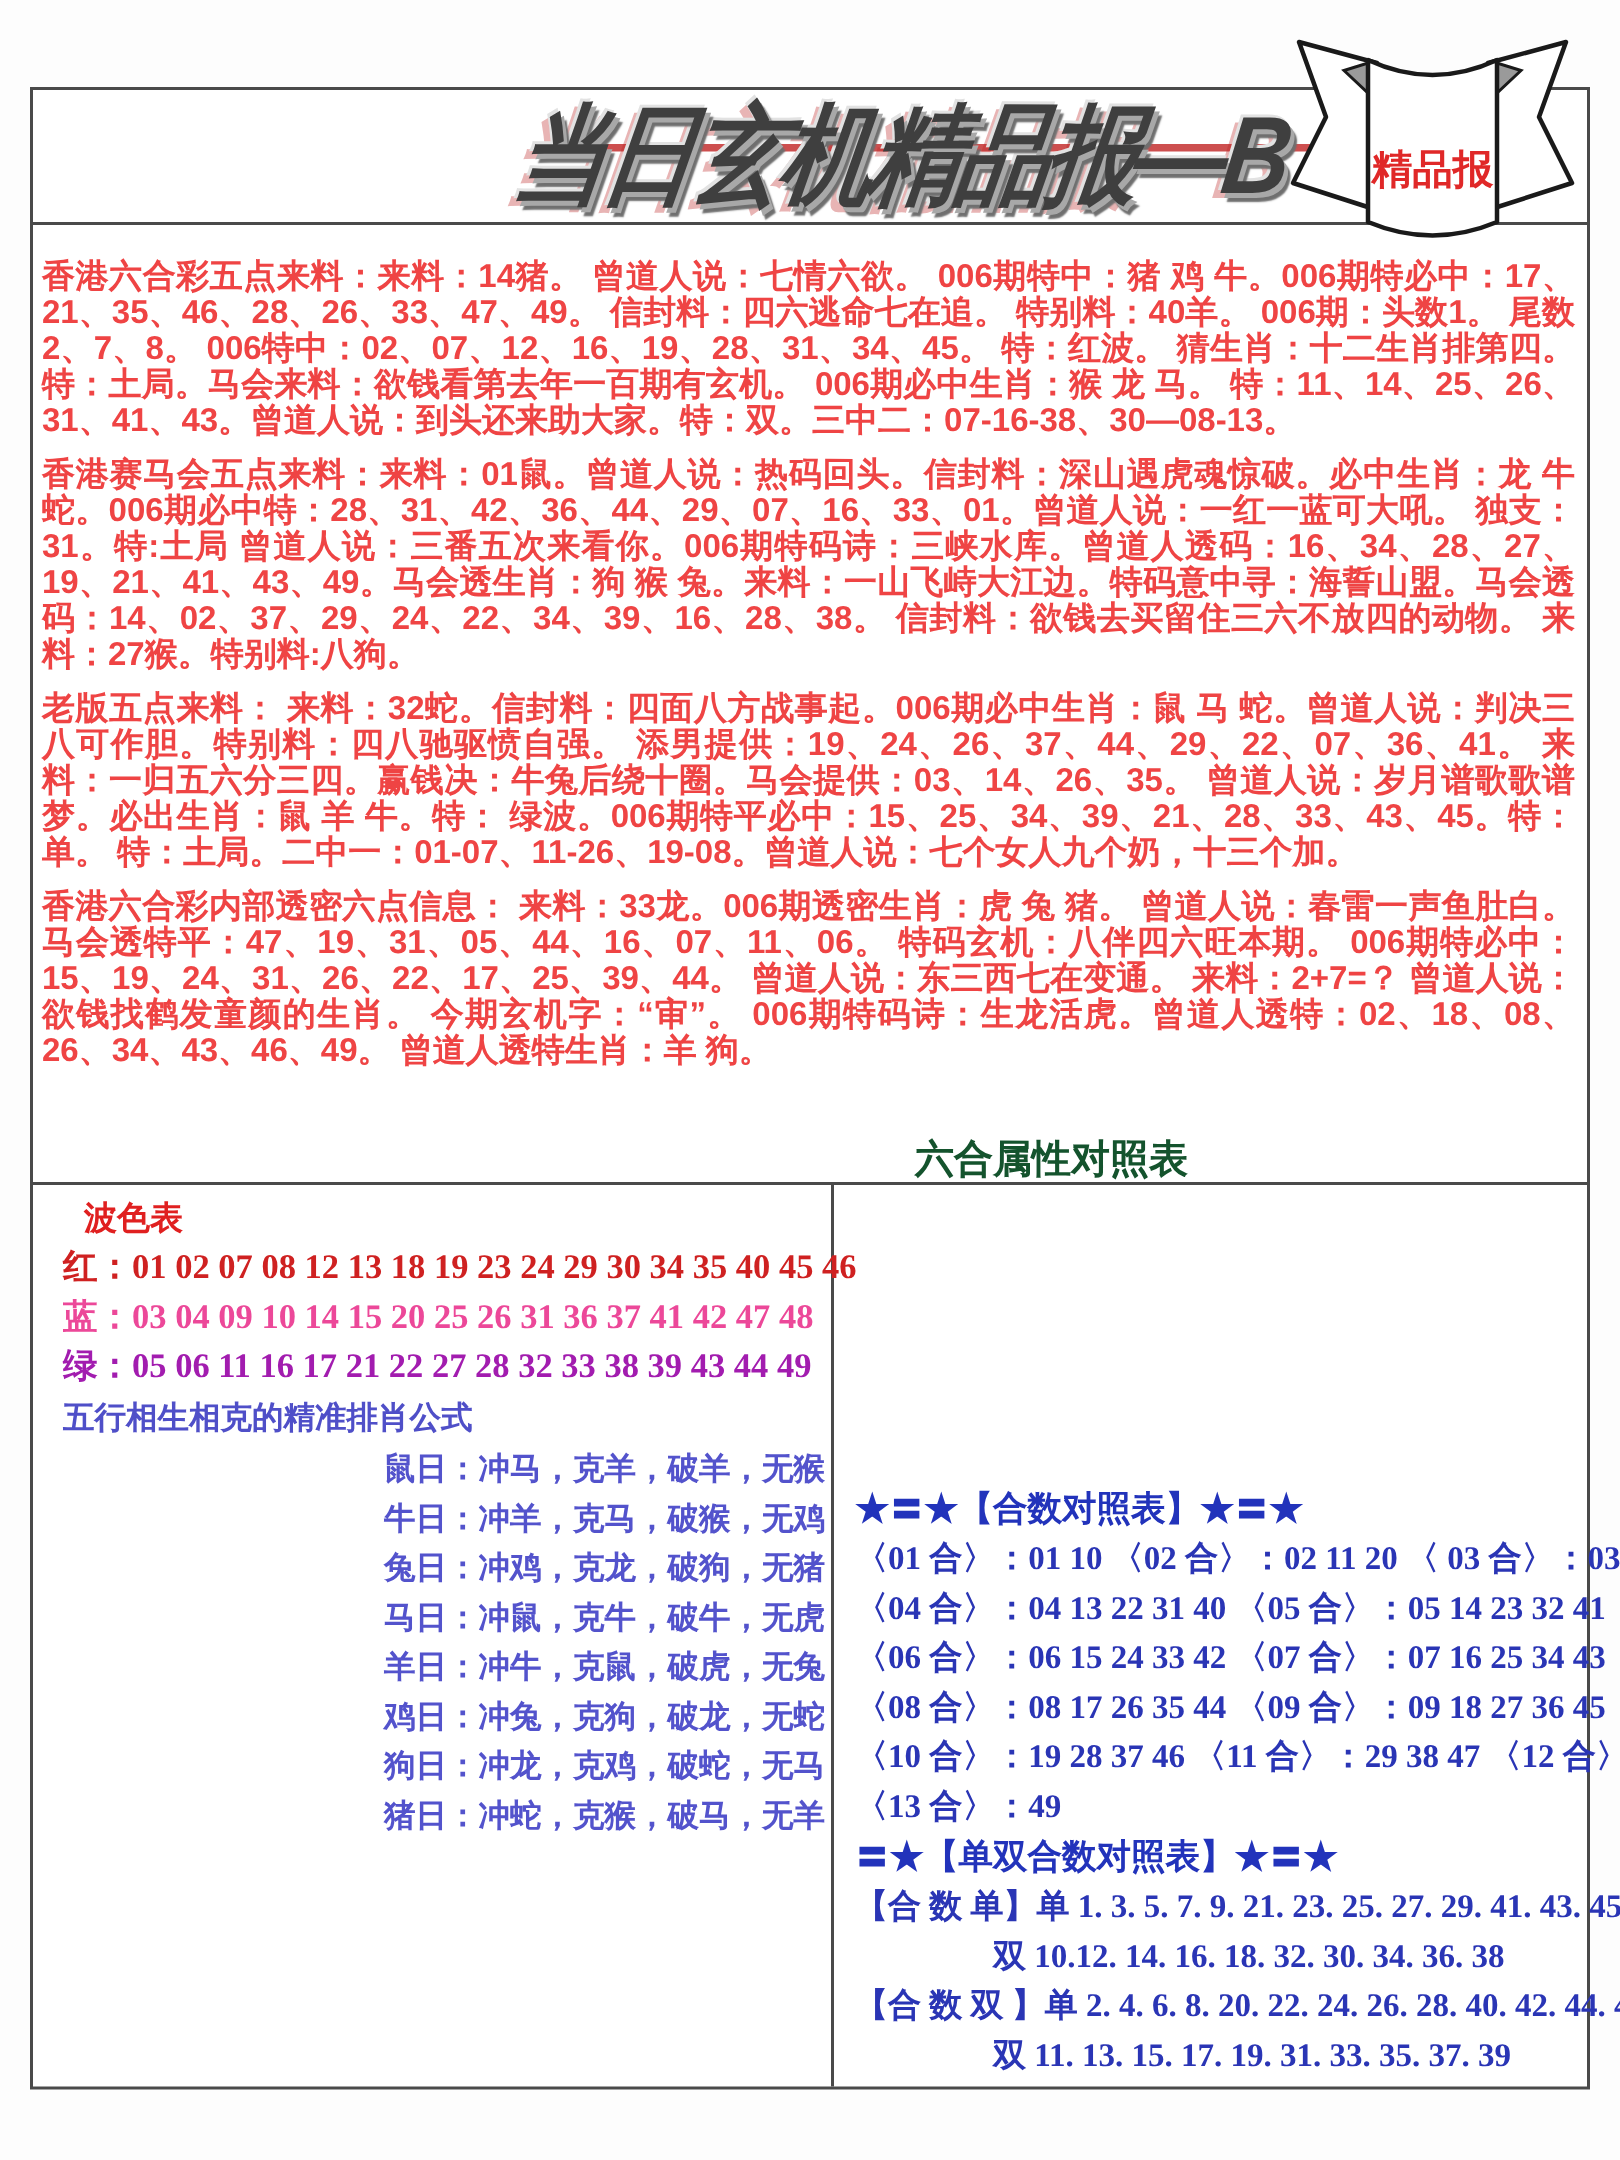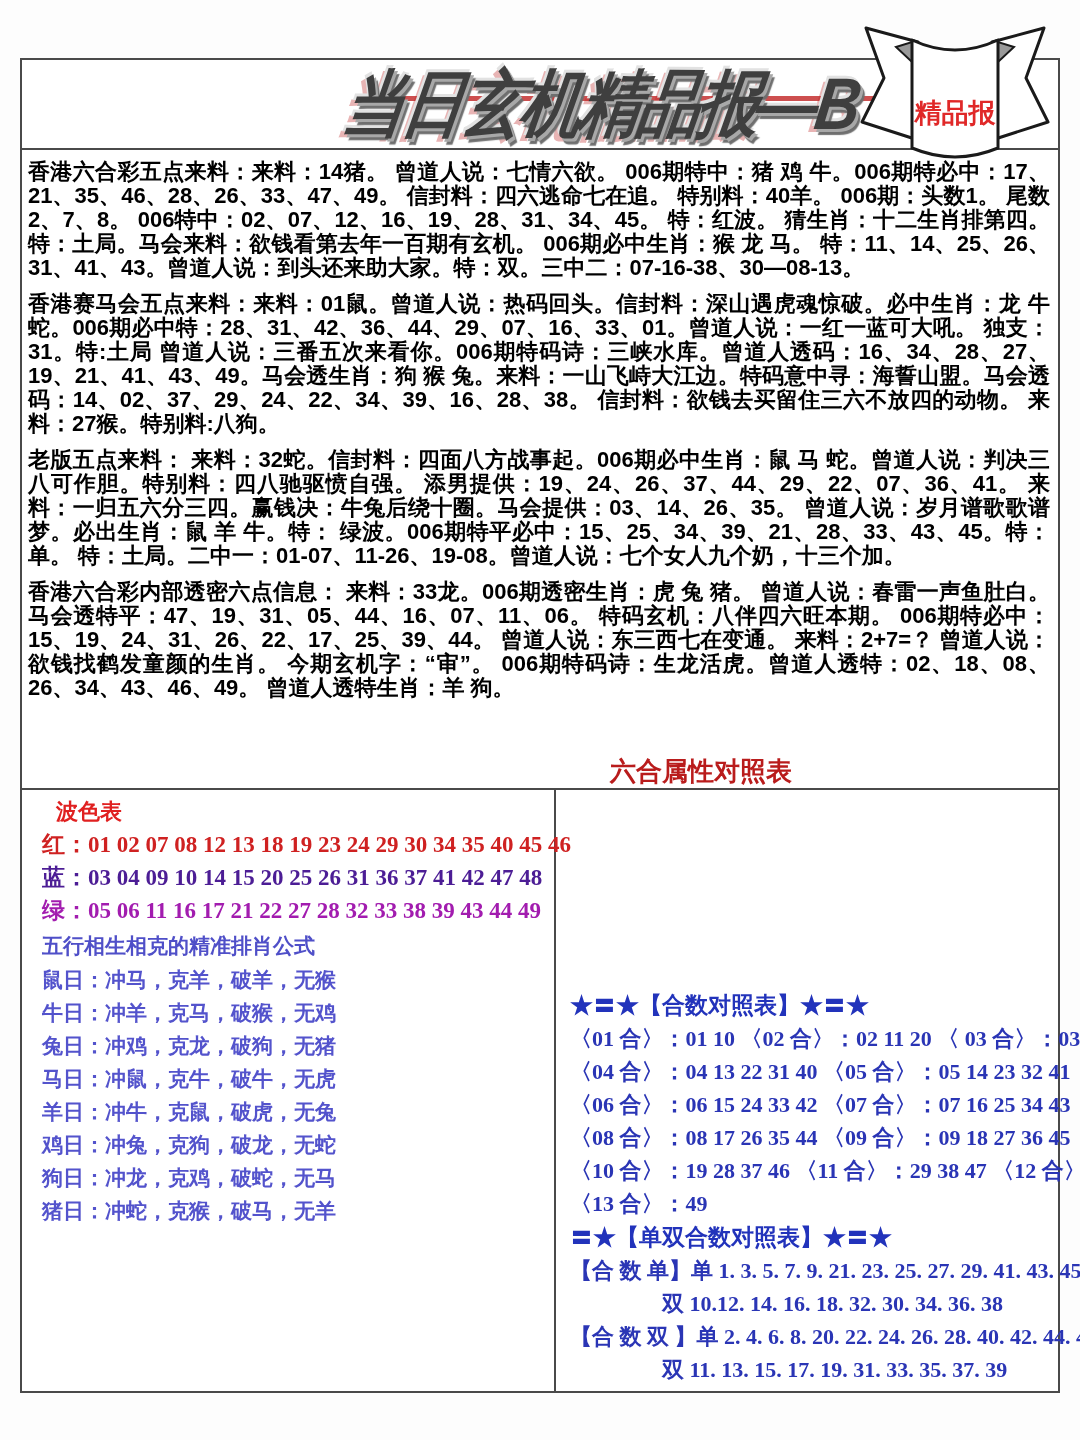--- a/index.html
+++ b/index.html
@@ -17,43 +17,43 @@
               font-size:62px; font-weight:bold; font-style:italic;
               letter-spacing:-3px; white-space:nowrap;
               transform:skewX(-8deg) scaleY(1.18); transform-origin:left center;
               color:#3f3f3f;
               text-shadow: 3px 3px 0 #a8a8a8, 5px 5px 1px #6f6f6f,
                           -2px -2px 0 #e2e2e2, -5px 3px 0 rgba(190,40,40,.35); }
   .ribbon { position:absolute; left:832px; top:-40px; width:202px; height:148px; z-index:3; }
 
   
   .content { height:604px; padding:10px 8px 0 6px; overflow:hidden; }
-  .para { margin:0 0 12px 0; font-size:22px; font-weight:bold; line-height:24px;
-          color:#000000; text-align:justify; }
+  .para { margin:12px 0 12px 0; font-size:22px; font-weight:bold; line-height:24px;
+          color:#ef4444; text-align:justify; }
 
   
   .section-header { height:36px; line-height:36px; border-bottom:2px solid #4a4a4a; }
-  .section-header span { margin-left:588px; font-size:26px; font-weight:bold; color:#b91c1c;font-family:Liberation Serif, serif; }
+  .section-header span { margin-left:588px; font-size:26px; font-weight:bold; color:#14532d; }
 
   
   .columns { display:flex; min-height:601px; }
   .col-left  { width:534px; border-right:2px solid #4a4a4a; padding:6px 4px 0 20px; }
   .col-right { flex:1; padding:198px 4px 0 14px; }
 
   .wave-title { padding-left:14px; font-size:22px; font-weight:bold;
                 color:#e02020; line-height:32px; }
   .wave-row { font-family:"Liberation Serif", serif; font-size:23px;
               font-weight:bold; line-height:33px; white-space:nowrap; }
   .row-red   { color:#cf2121; }
-  .row-blue  { color:#4c1d95; }
+  .row-blue  { color:#ec4899; }
   .row-green { color:#a21caf; }
 
   .formula-title { font-size:21px; font-weight:bold; color:#4f4fc8;
                    line-height:34px; margin-top:2px; }
-  .zodiac-line { font-size:21px; font-weight:bold; color:#5353cc; line-height:33px; }
+  .zodiac-line { font-size:21px; font-weight:bold; color:#5353cc; line-height:33px;text-align:right; }
 
   .hesu-header { font-size:23px; font-weight:bold; color:#2233bb; line-height:34px;
                  white-space:nowrap; }
   .hesu-row, .hesu-line { font-family:"Liberation Serif", serif; font-size:22px;
                  font-weight:bold; color:#2a35b5; line-height:33px; white-space:nowrap; }
   .indent { padding-left:92px; }
 </style>
 </head>
 <body>
 

